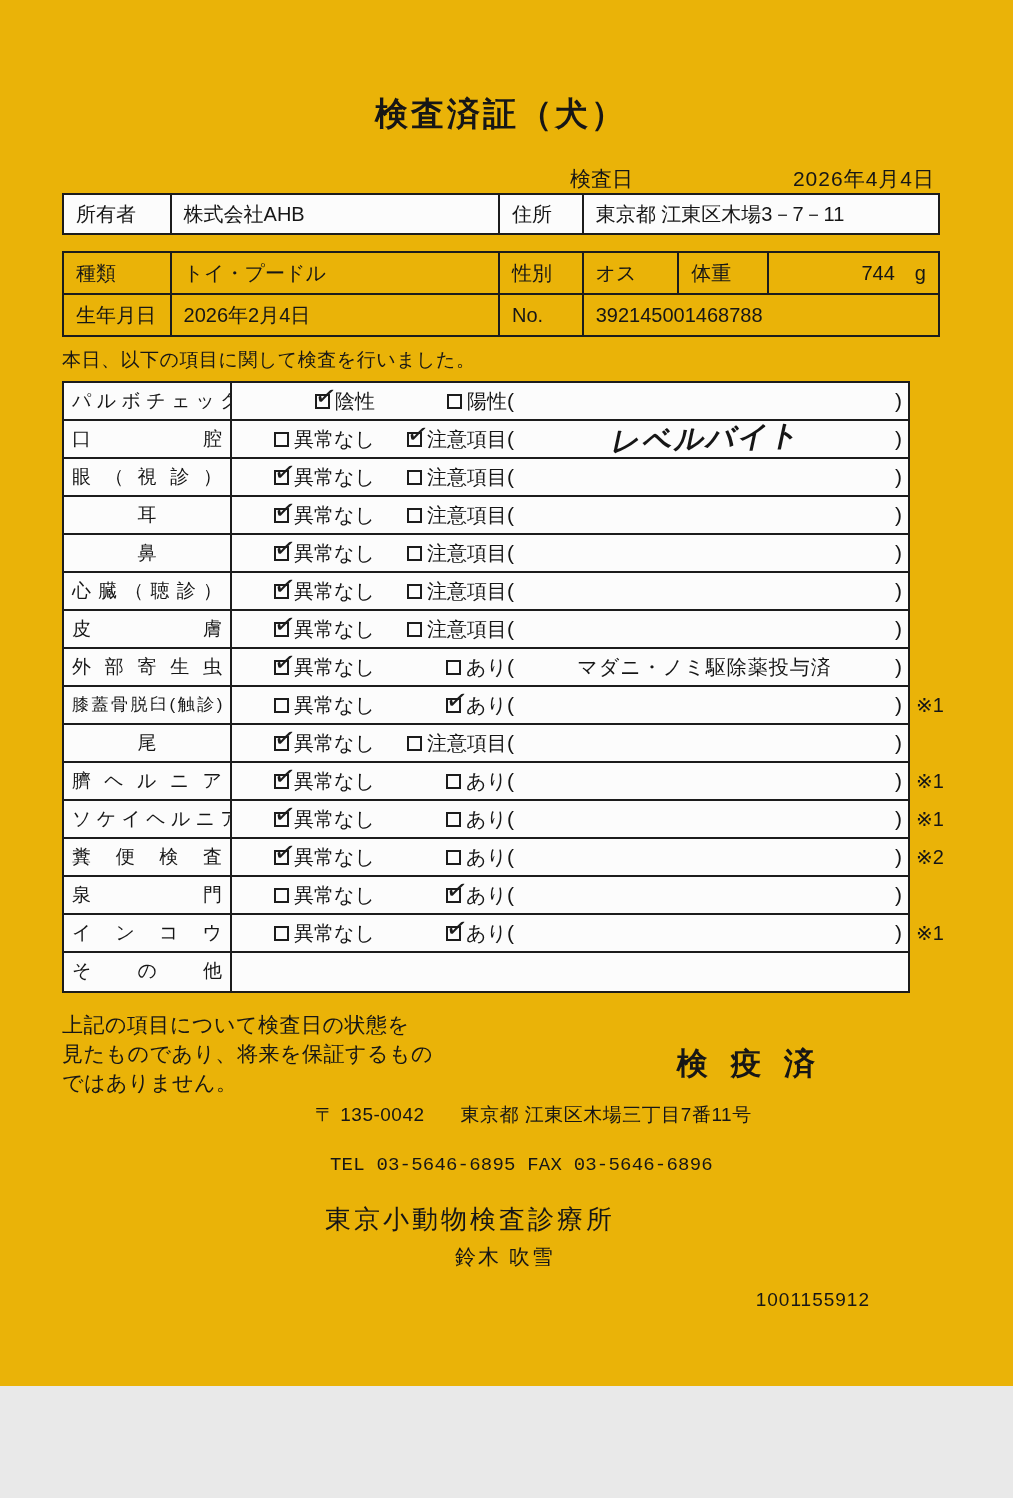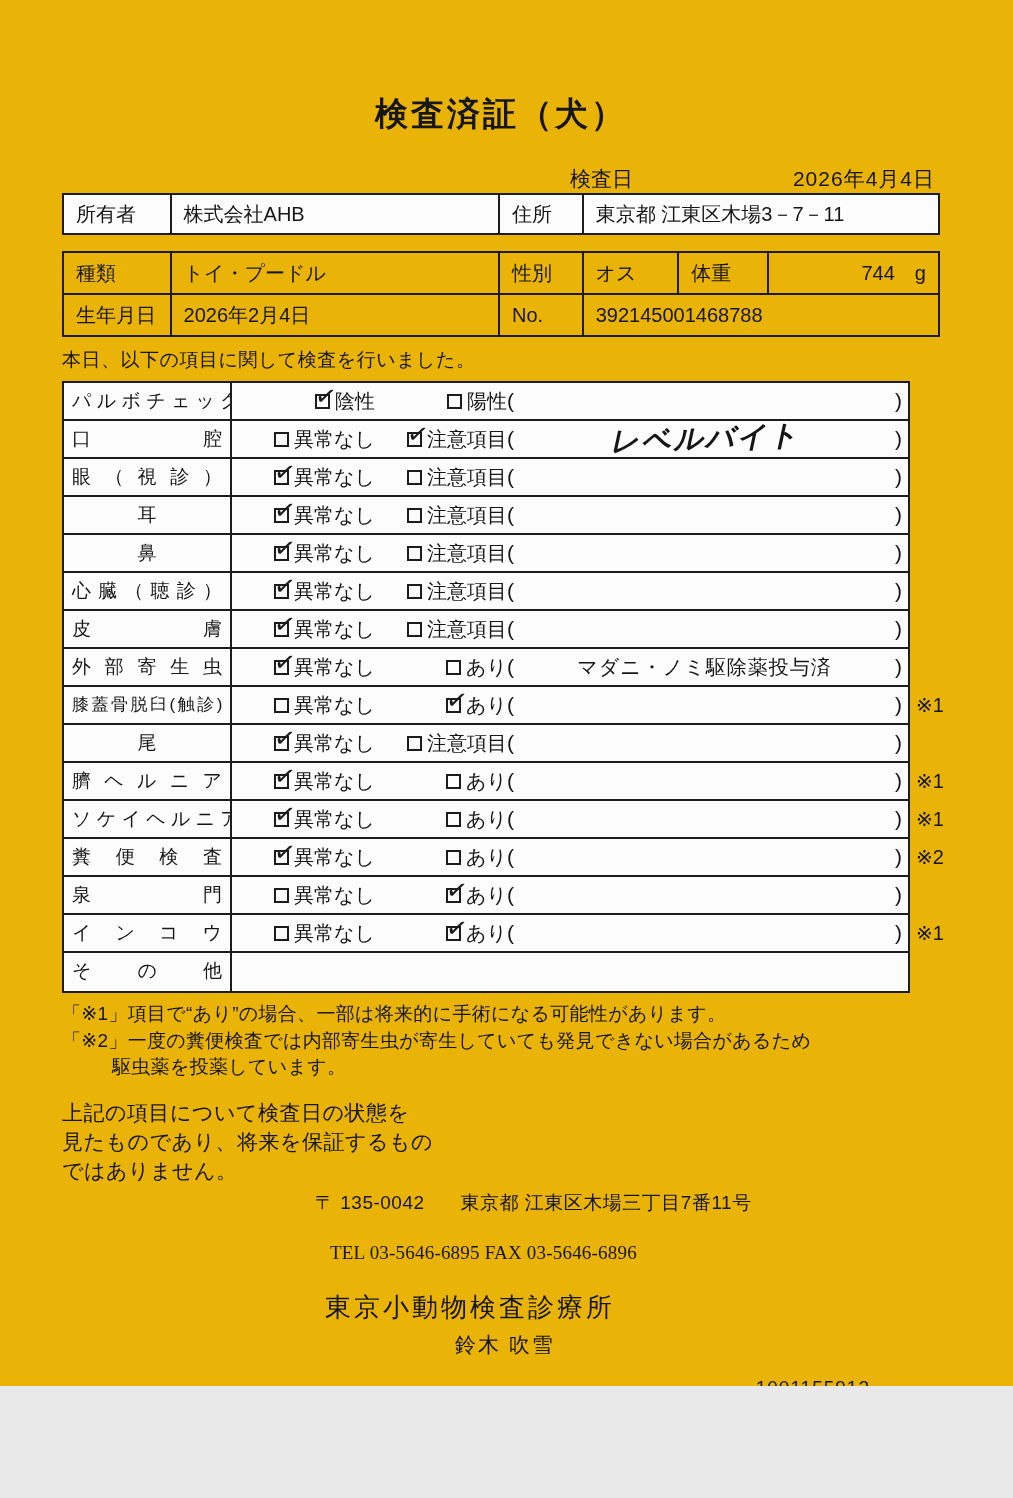--- a/index.html
+++ b/index.html
@@ -49,21 +49,21 @@
   .marker { position:absolute; left:calc(100% + 8px); top:50%; transform:translateY(-50%); font-size:20px; white-space:nowrap; }
 
   .footnotes { margin-top:8px; font-size:19px; line-height:1.4; letter-spacing:0.3px; }
   .footnotes .cont { margin-left:50px; }
 
   .sig-row { position:relative; margin-top:18px; }
   .disclaimer { font-size:21px; line-height:1.38; white-space:pre-line; letter-spacing:0.5px; }
   .stamp { position:absolute; right:118px; top:32px; font-size:31px; font-weight:bold; letter-spacing:7px; white-space:nowrap; }
 
   .addr-line { margin-top:4px; margin-left:253px; font-size:19px; display:flex; gap:36px; letter-spacing:0.5px; }
-  .tel-line { margin-top:26px; margin-left:268px; font-size:19px; font-family:Liberation Serif, serif; letter-spacing:0.2px; }
+  .tel-line { margin-top:26px; margin-left:268px; font-size:19px; font-family:Liberation Mono, monospace; letter-spacing:0.2px; }
   .clinic { margin-top:26px; margin-left:263px; font-size:26px; letter-spacing:3px; }
   .vet { margin-top:6px; margin-left:393px; font-size:21px; letter-spacing:2px; }
   .serial { margin-top:18px; text-align:right; margin-right:70px; font-size:19px; letter-spacing:1px; }
 </style>
 </head>
 <body>
 
 <div class="page">
 
   <div class="title">検査済証（犬）</div>
@@ -414,30 +414,26 @@
         <span class="paren-area">
           <span class="paren">(</span>
           <span class="note"></span>
           <span class="paren">)</span>
         </span>
       </div>
       <span class="marker"></span>
     </div>
   </div>
 
-  <div class="footnotes">
-    <div>「※1」項目で“あり”の場合、一部は将来的に手術になる可能性があります。</div>
-    <div>「※2」一度の糞便検査では内部寄生虫が寄生していても発見できない場合があるため</div>
-    <div class="cont">駆虫薬を投薬しています。</div>
-  </div>
 
   <div class="sig-row">
     <div class="disclaimer">上記の項目について検査日の状態を
 見たものであり、将来を保証するもの
 ではありません。</div>
+    <div class="stamp">検 疫 済</div>
   </div>
 
   <div class="addr-line">
     <span>〒 135-0042</span>
     <span>東京都 江東区木場三丁目7番11号</span>
   </div>
 
   <div class="tel-line">TEL 03-5646-6895  FAX 03-5646-6896</div>
 
   <div class="clinic">東京小動物検査診療所</div>

